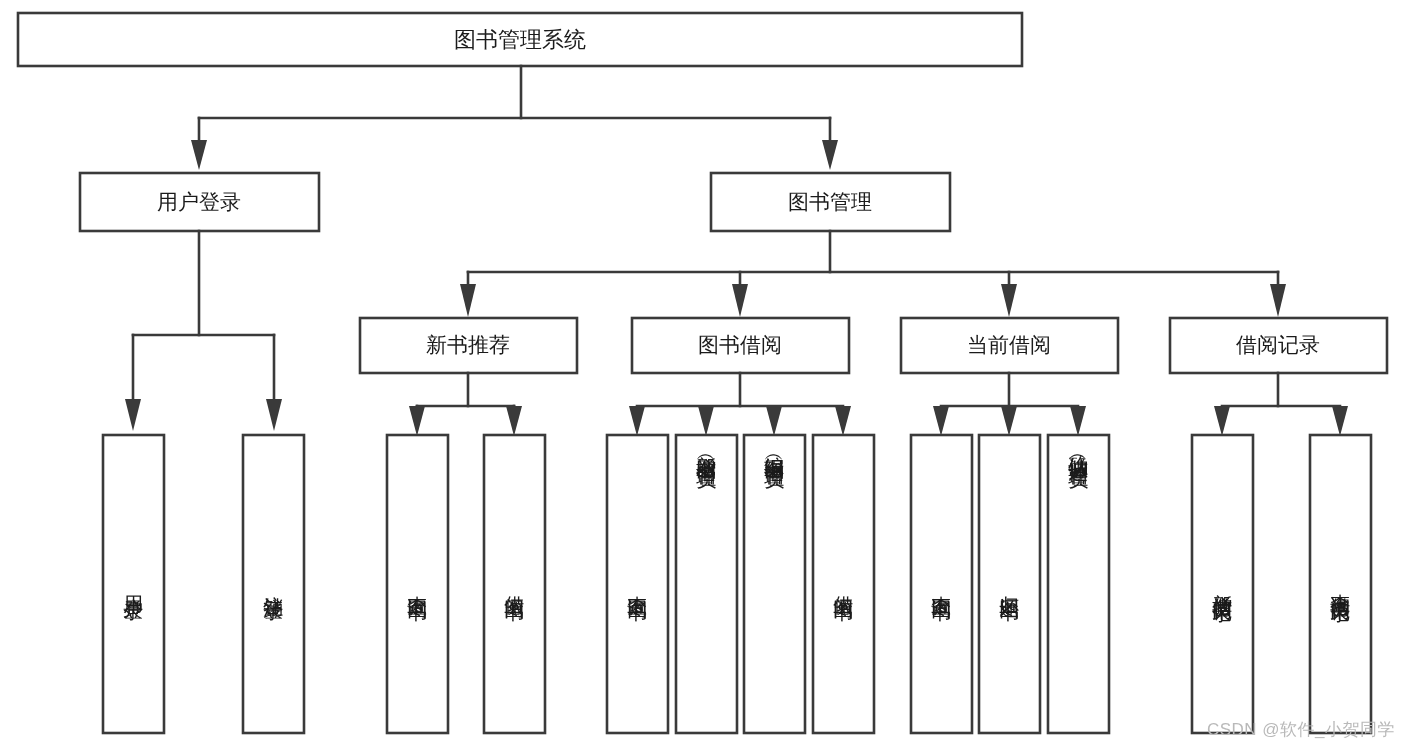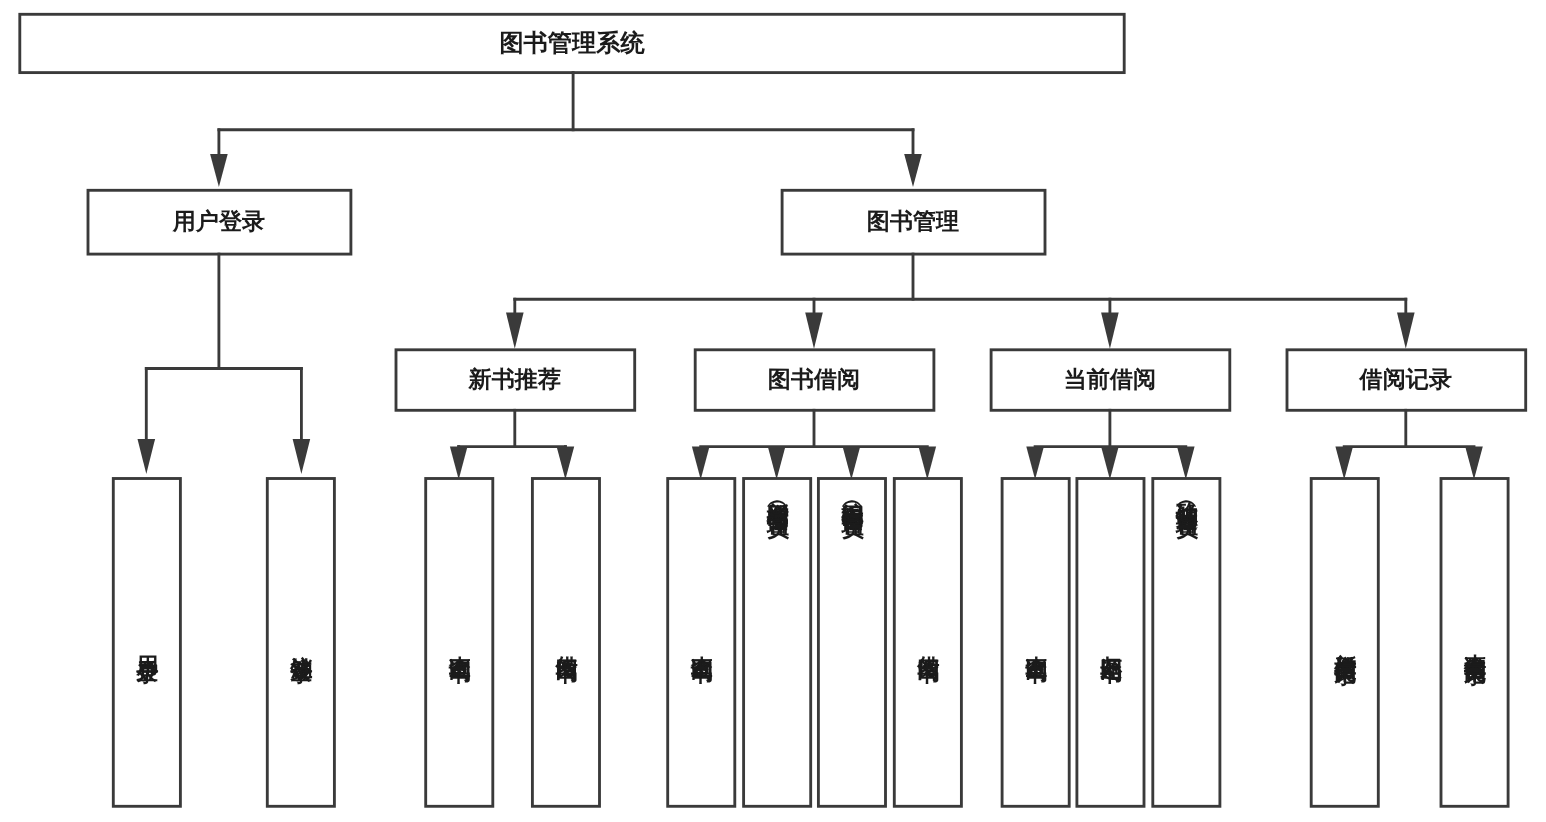--- a/index.html
+++ b/index.html
@@ -11,21 +11,20 @@
     width: 1405px;
     height: 747px;
     font-family: "Liberation Sans", "DejaVu Sans", sans-serif;
     overflow: hidden;
   }
   #diagram-root {
     position: relative;
     width: 1405px;
     height: 747px;
     background: #ffffff;
-    font-weight: bold;
   }
   svg#tree-svg {
     position: absolute;
     left: 0;
     top: 0;
     width: 1405px;
     height: 747px;
   }
   .node-box {
     fill: #ffffff;
@@ -234,13 +233,14 @@
     <span class="leaf-label">确认归还（管理员）</span>
   </div>
 
   <div class="leaf-label-wrap" style="left:1192px; top:435px; width:61px; height:298px;">
     <span class="leaf-label">新增借阅记录</span>
   </div>
   <div class="leaf-label-wrap" style="left:1310px; top:435px; width:61px; height:298px;">
     <span class="leaf-label">查询借阅记录</span>
   </div>
 
+  <div class="watermark">CSDN @软件_小贺同学</div>
 </div>
 
 </body></html>

